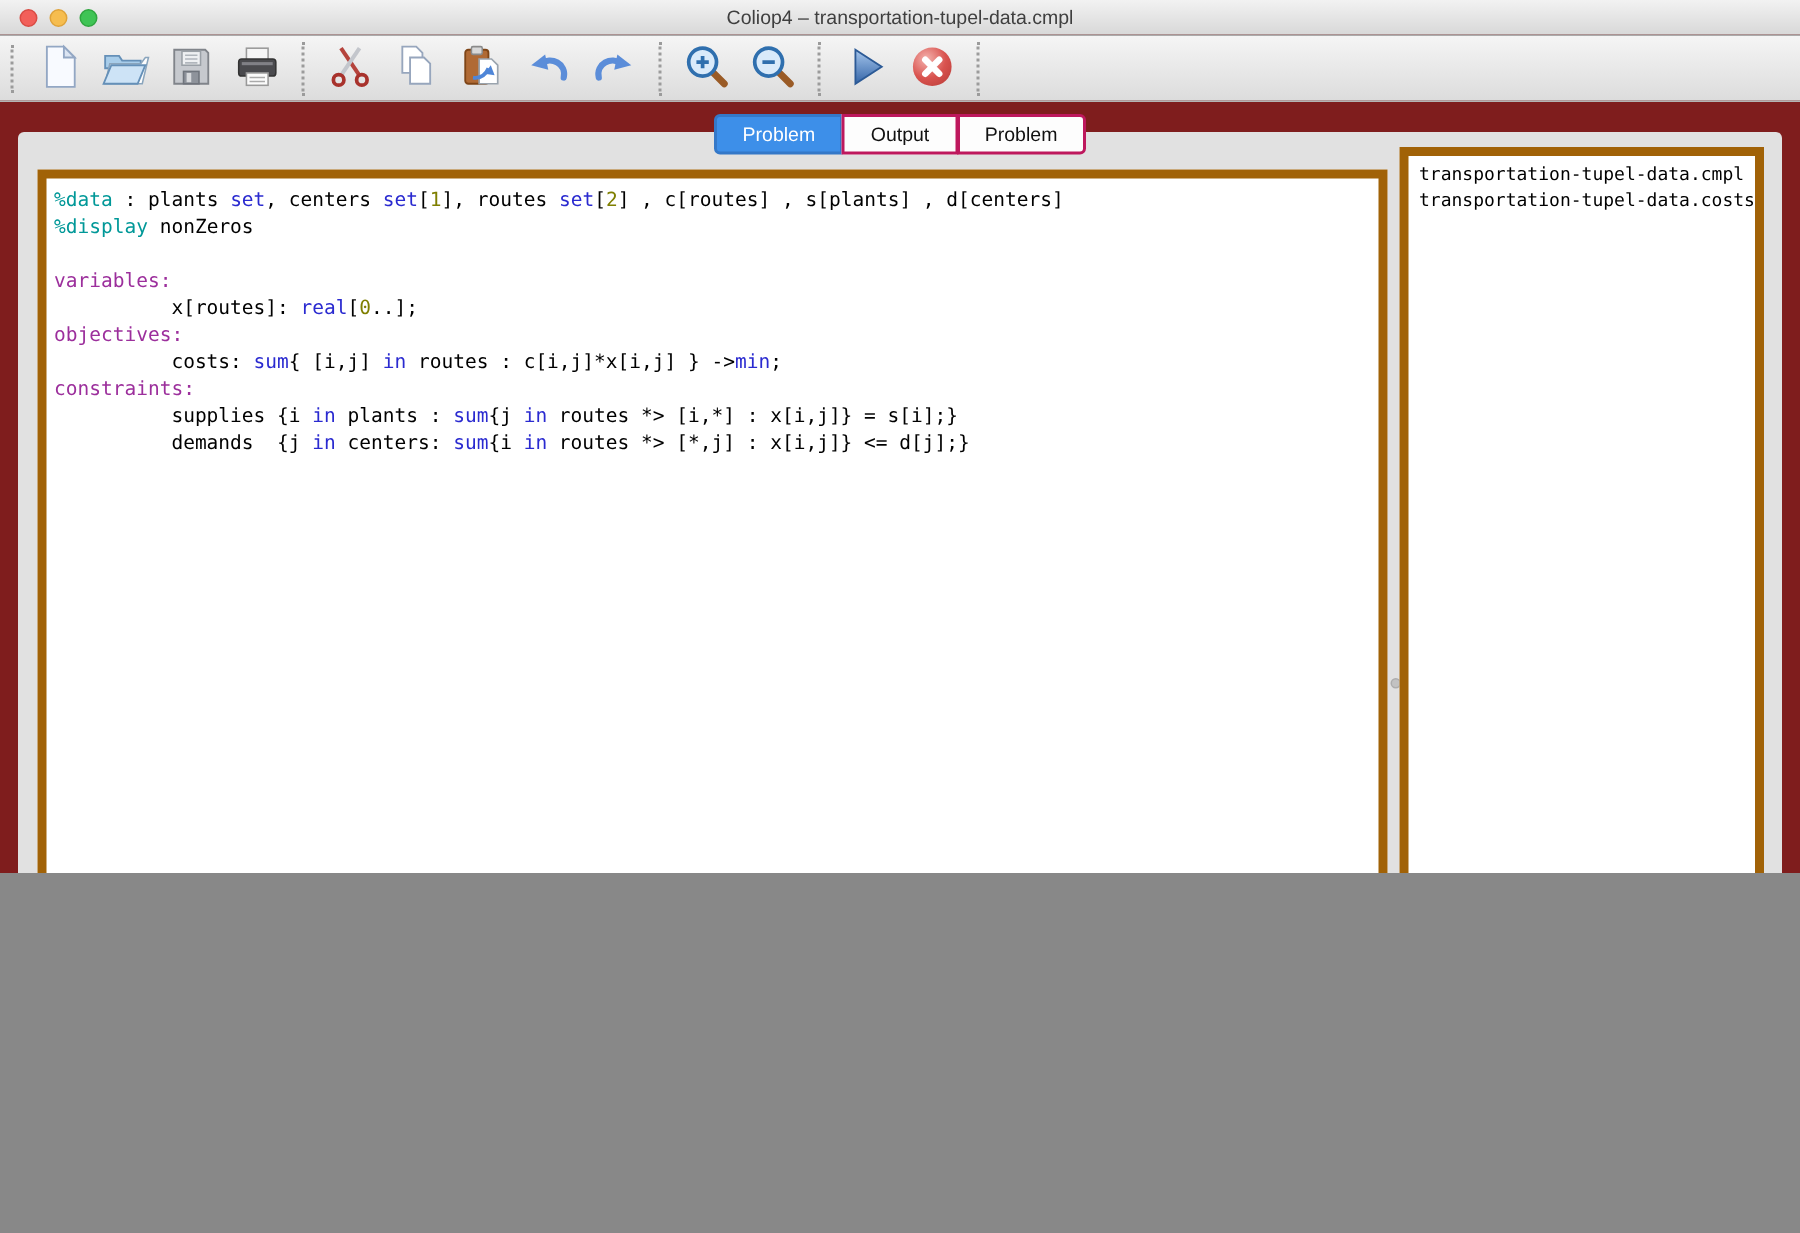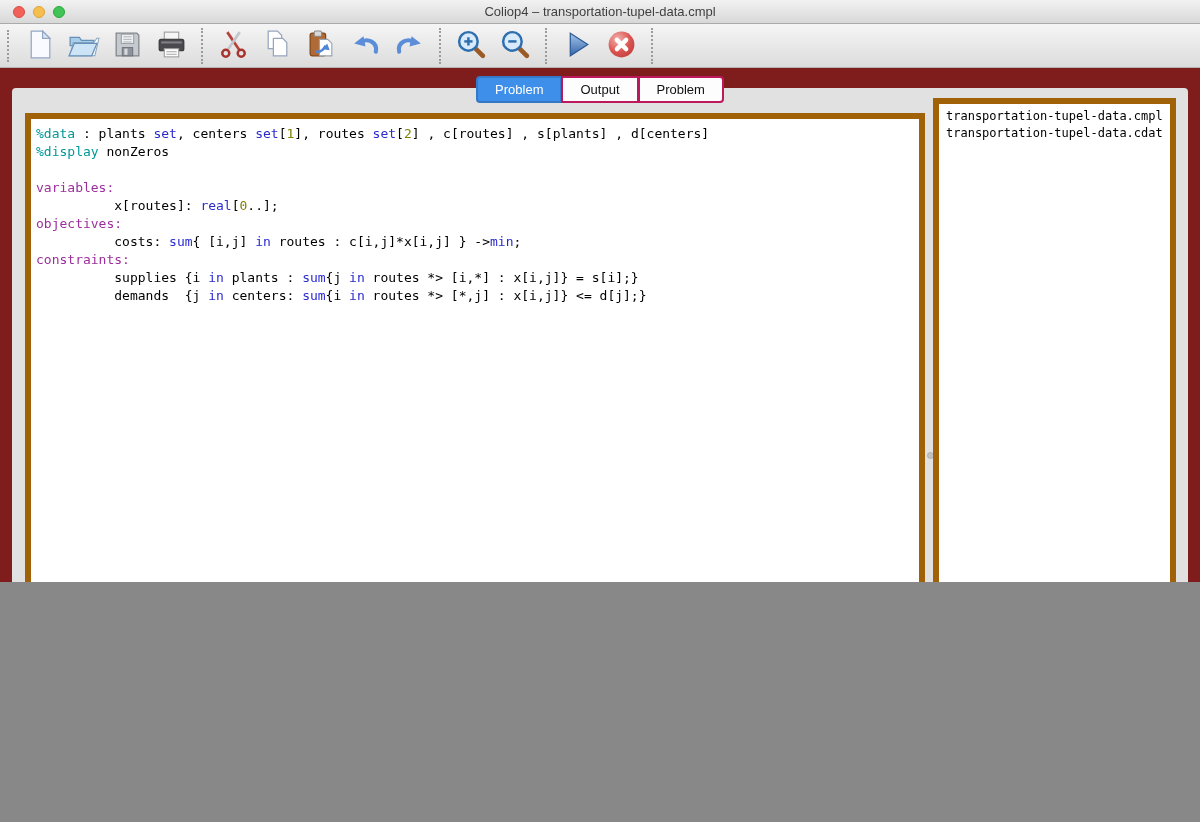--- a/index.html
+++ b/index.html
@@ -236,18 +236,18 @@
 
   <div class="frame">
     <div class="panel editor-panel">
       <div class="code"><div class="code-line"><span class="tok-d">%data</span><span class="tok-p"> : plants </span><span class="tok-k">set</span><span class="tok-p">, centers </span><span class="tok-k">set</span><span class="tok-p">[</span><span class="tok-n">1</span><span class="tok-p">], routes </span><span class="tok-k">set</span><span class="tok-p">[</span><span class="tok-n">2</span><span class="tok-p">] , c[routes] , s[plants] , d[centers]</span></div><div class="code-line"><span class="tok-d">%display</span><span class="tok-p"> nonZeros</span></div><div class="code-line"> </div><div class="code-line"><span class="tok-h">variables:</span></div><div class="code-line"><span class="tok-p">          x[routes]: </span><span class="tok-k">real</span><span class="tok-p">[</span><span class="tok-n">0</span><span class="tok-p">..];</span></div><div class="code-line"><span class="tok-h">objectives:</span></div><div class="code-line"><span class="tok-p">          costs: </span><span class="tok-k">sum</span><span class="tok-p">{ [i,j] </span><span class="tok-k">in</span><span class="tok-p"> routes : c[i,j]*x[i,j] } -&gt;</span><span class="tok-k">min</span><span class="tok-p">;</span></div><div class="code-line"><span class="tok-h">constraints:</span></div><div class="code-line"><span class="tok-p">          supplies {i </span><span class="tok-k">in</span><span class="tok-p"> plants : </span><span class="tok-k">sum</span><span class="tok-p">{j </span><span class="tok-k">in</span><span class="tok-p"> routes *&gt; [i,*] : x[i,j]} = s[i];}</span></div><div class="code-line"><span class="tok-p">          demands  {j </span><span class="tok-k">in</span><span class="tok-p"> centers: </span><span class="tok-k">sum</span><span class="tok-p">{i </span><span class="tok-k">in</span><span class="tok-p"> routes *&gt; [*,j] : x[i,j]} &lt;= d[j];}</span></div></div>
     </div>
     <div class="splitter"></div>
     <div class="splitter-dot"></div>
     <div class="panel file-panel">
       <div class="file-list">
           <div class="file-item">transportation-tupel-data.cmpl</div>
-          <div class="file-item">transportation-tupel-data.cdat</div>
+          <div class="file-item">transportation-tupel-data.costs</div>
         </div>
     </div>
   </div>
 
 </div>
 
 </body></html>

